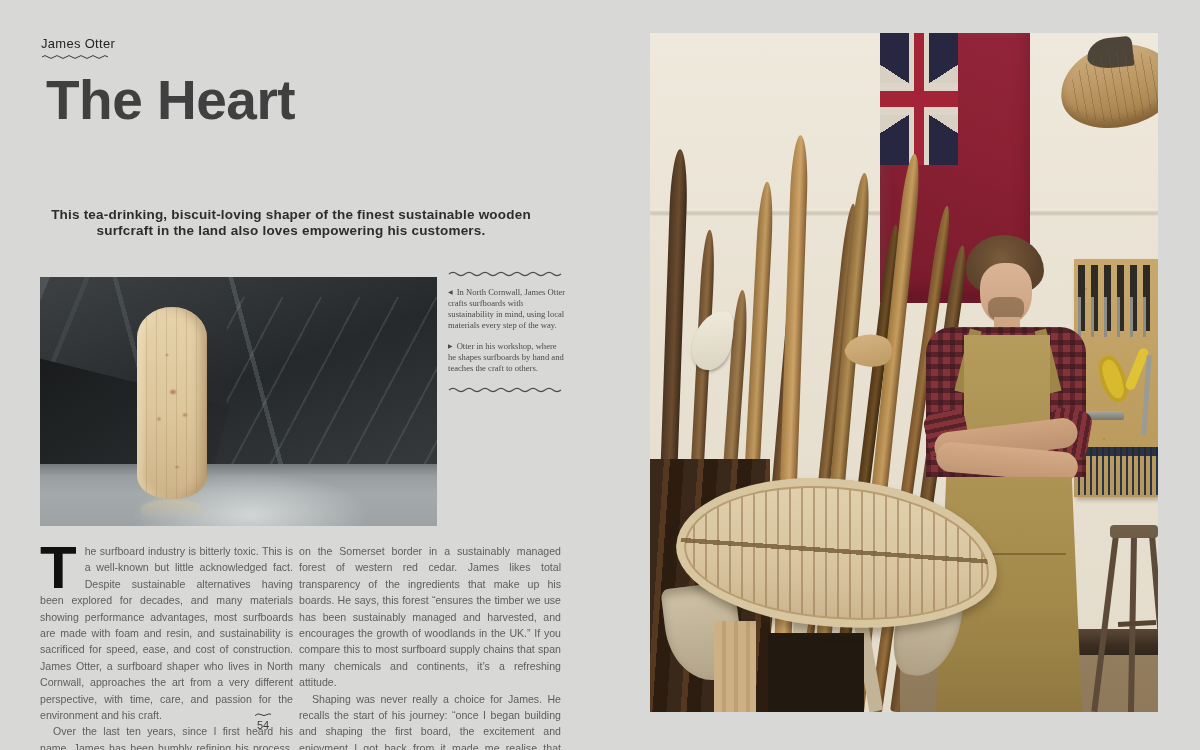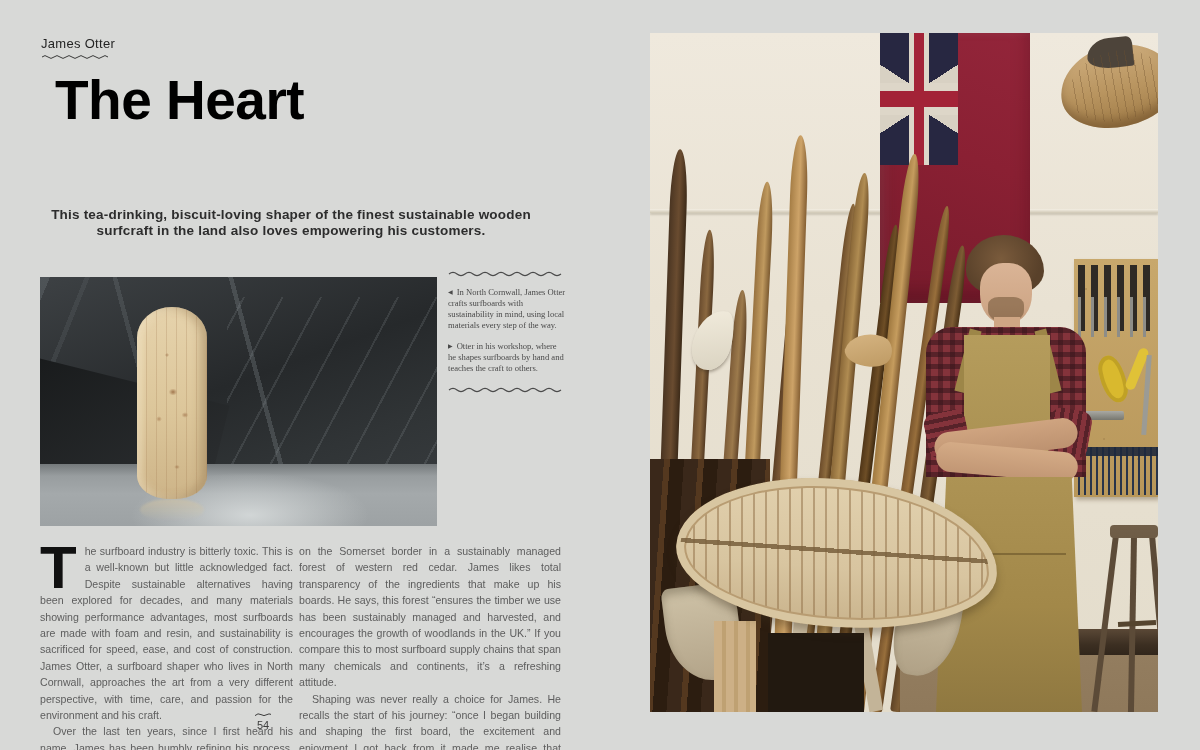--- a/index.html
+++ b/index.html
@@ -2,21 +2,21 @@
 <html><head>
 <meta charset="utf-8">
 <style>
   html,body{margin:0;padding:0;}
   body{font-family:"Liberation Sans", sans-serif; background:#c9cac8;}
   .spread{position:relative;width:1200px;height:750px;background:#d8d9d7;overflow:hidden;}
 
   
   .kicker{position:absolute;left:41px;top:36px;font-size:13px;color:#242424;letter-spacing:.3px;}
   .kicker-wave{position:absolute;left:41px;top:53px;}
-  .title{position:absolute;left:55px;top:70px;font-size:55px;font-weight:700;color:#000000;line-height:60px;letter-spacing:-.5px;}
+  .title{position:absolute;left:46px;top:70px;font-size:55px;font-weight:700;color:#404040;line-height:60px;letter-spacing:-.5px;}
   .standfirst{position:absolute;left:41px;top:207px;width:500px;font-size:13.5px;font-weight:700;color:#2d2d2d;line-height:16px;letter-spacing:.2px;text-align:center;}
 
   .caption-block{position:absolute;left:448px;top:270px;width:118px;color:#4a4a4a;}
   .caption{font-family:"Liberation Serif", serif;font-size:8.6px;line-height:11px;margin:10px 0 0 0;}
   .caption .mark{font-size:6px;vertical-align:1px;margin-right:4px;}
   .cap-wave{display:block;}
   .cap-wave.bottom{margin-top:12px;}
 
   .bodycol{position:absolute;top:543px;font-size:10.6px;line-height:16.4px;color:#5d5d5d;text-align:justify;}
   .bodycol p{margin:0;}

